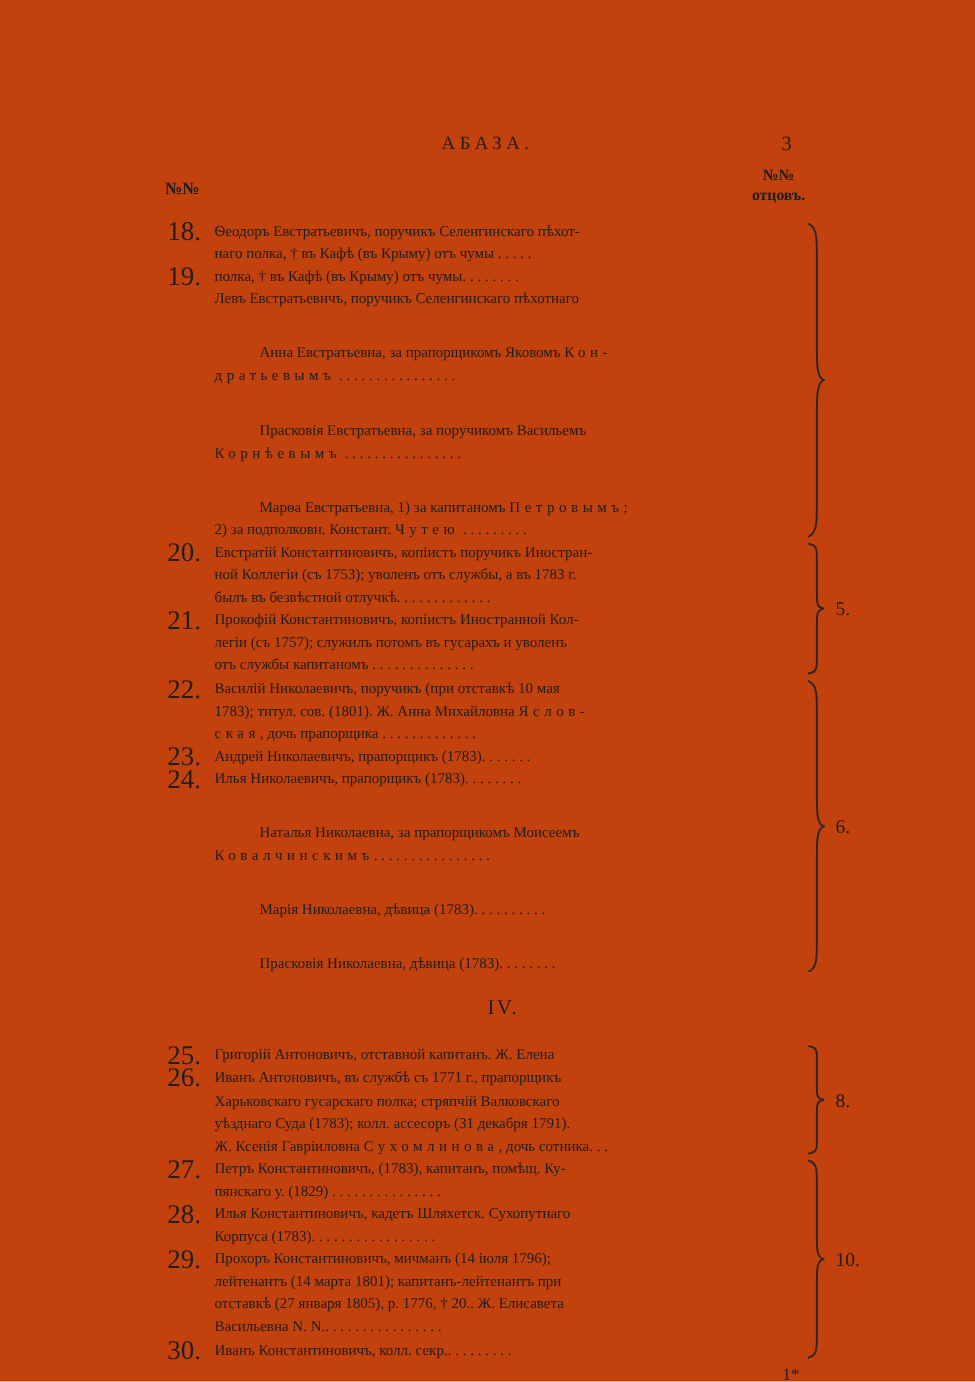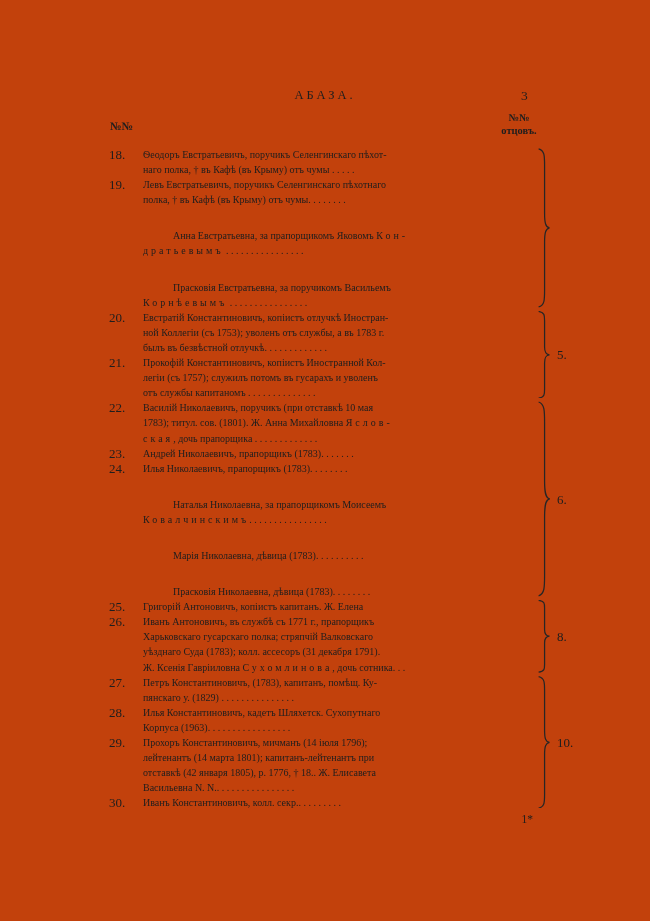--- a/index.html
+++ b/index.html
@@ -15,22 +15,22 @@
   .page-number{position:absolute;top:88px;left:521px;font-size:13.5px;}
   .colhead-left{position:absolute;top:120px;left:110px;font-size:11.5px;font-weight:bold;}
   .colhead-right{
     position:absolute;top:111px;left:491px;width:56px;text-align:center;
     font-size:10.5px;line-height:13px;font-weight:bold;
   }
   .entries-area{position:absolute;left:100px;top:147px;width:500px;}
   .group{position:relative;}
   .row{display:flex;}
   .num{
-    width:34px;min-width:34px;text-align:center;margin-right:9px;
-    font-size:13px;line-height:15.1px;
+    width:34px;min-width:34px;text-align:right;margin-right:9px;
+    font-size:18px;line-height:15.1px;
   }
   .text{width:385px;font-size:10px;line-height:15.1px;}
   .line{white-space:nowrap;height:15.1px;overflow:visible;}
   .line.ind{padding-left:30px;margin-top:21px;}
   .sp{letter-spacing:3px;}
   .brace{position:absolute;left:437px;top:1px;bottom:2px;width:13px;}
   .brace svg{display:block;width:100%;height:100%;}
   .father-no{
     position:absolute;left:457px;top:50%;transform:translateY(-50%);
     font-size:13px;
@@ -66,52 +66,56 @@
           <div class="row">
             <div class="num">18.</div>
             <div class="text">
               <div class="line">Ѳеодоръ Евстратьевичъ, поручикъ Селенгинскаго пѣхот-</div>
               <div class="line">наго полка, † въ Кафѣ (въ Крыму) отъ чумы . . . . .</div>
             </div>
           </div>
           <div class="row">
             <div class="num">19.</div>
             <div class="text">
+              <div class="line">полка, † въ Кафѣ (въ Крыму) отъ чумы. . . . . . . .</div>
               <div class="line">Левъ Евстратьевичъ, поручикъ Селенгинскаго пѣхотнаго</div>
-              <div class="line">полка, † въ Кафѣ (въ Крыму) отъ чумы. . . . . . . .</div>
             </div>
           </div>
           <div class="row">
             <div class="num"></div>
             <div class="text">
               <div class="line ind">Анна Евстратьевна, за прапорщикомъ Яковомъ <span class="sp">Кон-</span></div>
               <div class="line"><span class="sp">дратьевымъ</span> . . . . . . . . . . . . . . . .</div>
             </div>
           </div>
           <div class="row">
             <div class="num"></div>
             <div class="text">
               <div class="line ind">Прасковія Евстратьевна, за поручикомъ Васильемъ</div>
               <div class="line"><span class="sp">Корнѣевымъ</span> . . . . . . . . . . . . . . . .</div>
             </div>
           </div>
           <div class="row">
             <div class="num"></div>
+            <div class="text">
+              <div class="line ind">Марѳа Евстратьевна, 1) за капитаномъ <span class="sp">Петровымъ</span>;</div>
+              <div class="line">2) за подполковн. Констант. <span class="sp">Чутею</span> . . . . . . . . .</div>
+            </div>
           </div>
           <div class="brace">
             <svg viewBox="0 0 12 100" preserveAspectRatio="none">
               <path d="M1.5,0.5 C7,1.5 7,5 7,11 L7,41 C7,47 8,49.5 11.5,50 C8,50.5 7,53 7,59 L7,89 C7,95 7,98.5 1.5,99.5" fill="none" stroke="#262626" stroke-width="1.25" vector-effect="non-scaling-stroke"></path>
             </svg>
           </div>
         </div>
         <div class="group">
           <div class="row">
             <div class="num">20.</div>
             <div class="text">
-              <div class="line">Евстратій Константиновичъ, копіистъ отлучкѣ Иностран-</div>
+              <div class="line">Евстратій Константиновичъ, копіистъ поручикъ Иностран-</div>
               <div class="line">ной Коллегіи (съ 1753); уволенъ отъ службы, а въ 1783 г.</div>
               <div class="line">былъ въ безвѣстной отлучкѣ. . . . . . . . . . . . .</div>
             </div>
           </div>
           <div class="row">
             <div class="num">21.</div>
             <div class="text">
               <div class="line">Прокофій Константиновичъ, копіистъ Иностранной Кол-</div>
               <div class="line">легіи (съ 1757); служилъ потомъ въ гусарахъ и уволенъ</div>
               <div class="line">отъ службы капитаномъ . . . . . . . . . . . . . .</div>
@@ -164,25 +168,26 @@
               <div class="line ind">Прасковія Николаевна, дѣвица (1783). . . . . . . .</div>
             </div>
           </div>
           <div class="brace">
             <svg viewBox="0 0 12 100" preserveAspectRatio="none">
               <path d="M1.5,0.5 C7,1.5 7,5 7,11 L7,41 C7,47 8,49.5 11.5,50 C8,50.5 7,53 7,59 L7,89 C7,95 7,98.5 1.5,99.5" fill="none" stroke="#262626" stroke-width="1.25" vector-effect="non-scaling-stroke"></path>
             </svg>
           </div>
           <div class="father-no">6.</div>
         </div>
+        <div class="section-heading">IV.</div>
         <div class="group">
           <div class="row">
             <div class="num">25.</div>
             <div class="text">
-              <div class="line">Григорій Антоновичъ, копіистъ капитанъ. Ж. Елена</div>
+              <div class="line">Григорій Антоновичъ, отставной капитанъ. Ж. Елена</div>
             </div>
           </div>
           <div class="row">
             <div class="num">26.</div>
             <div class="text">
               <div class="line">Иванъ Антоновичъ, въ службѣ съ 1771 г., прапорщикъ</div>
               <div class="line">Харьковскаго гусарскаго полка; стряпчій Валковскаго</div>
               <div class="line">уѣзднаго Суда (1783); колл. ассесоръ (31 декабря 1791).</div>
               <div class="line">Ж. Ксенія Гавріиловна <span class="sp">Сухомлинова</span>, дочь сотника. . .</div>
             </div>
@@ -199,29 +204,29 @@
             <div class="num">27.</div>
             <div class="text">
               <div class="line">Петръ Константиновичъ, (1783), капитанъ, помѣщ. Ку-</div>
               <div class="line">пянскаго у. (1829) . . . . . . . . . . . . . . .</div>
             </div>
           </div>
           <div class="row">
             <div class="num">28.</div>
             <div class="text">
               <div class="line">Илья Константиновичъ, кадетъ Шляхетск. Сухопутнаго</div>
-              <div class="line">Корпуса (1963). . . . . . . . . . . . . . . . .</div>
+              <div class="line">Корпуса (1783). . . . . . . . . . . . . . . . .</div>
             </div>
           </div>
           <div class="row">
             <div class="num">29.</div>
             <div class="text">
               <div class="line">Прохоръ Константиновичъ, мичманъ (14 іюля 1796);</div>
               <div class="line">лейтенантъ (14 марта 1801); капитанъ-лейтенантъ при</div>
-              <div class="line">отставкѣ (42 января 1805), р. 1776, † 18.. Ж. Елисавета</div>
+              <div class="line">отставкѣ (27 января 1805), р. 1776, † 20.. Ж. Елисавета</div>
               <div class="line">Васильевна N. N.. . . . . . . . . . . . . . . .</div>
             </div>
           </div>
           <div class="row">
             <div class="num">30.</div>
             <div class="text">
               <div class="line">Иванъ Константиновичъ, колл. секр.. . . . . . . . .</div>
             </div>
           </div>
           <div class="brace">

